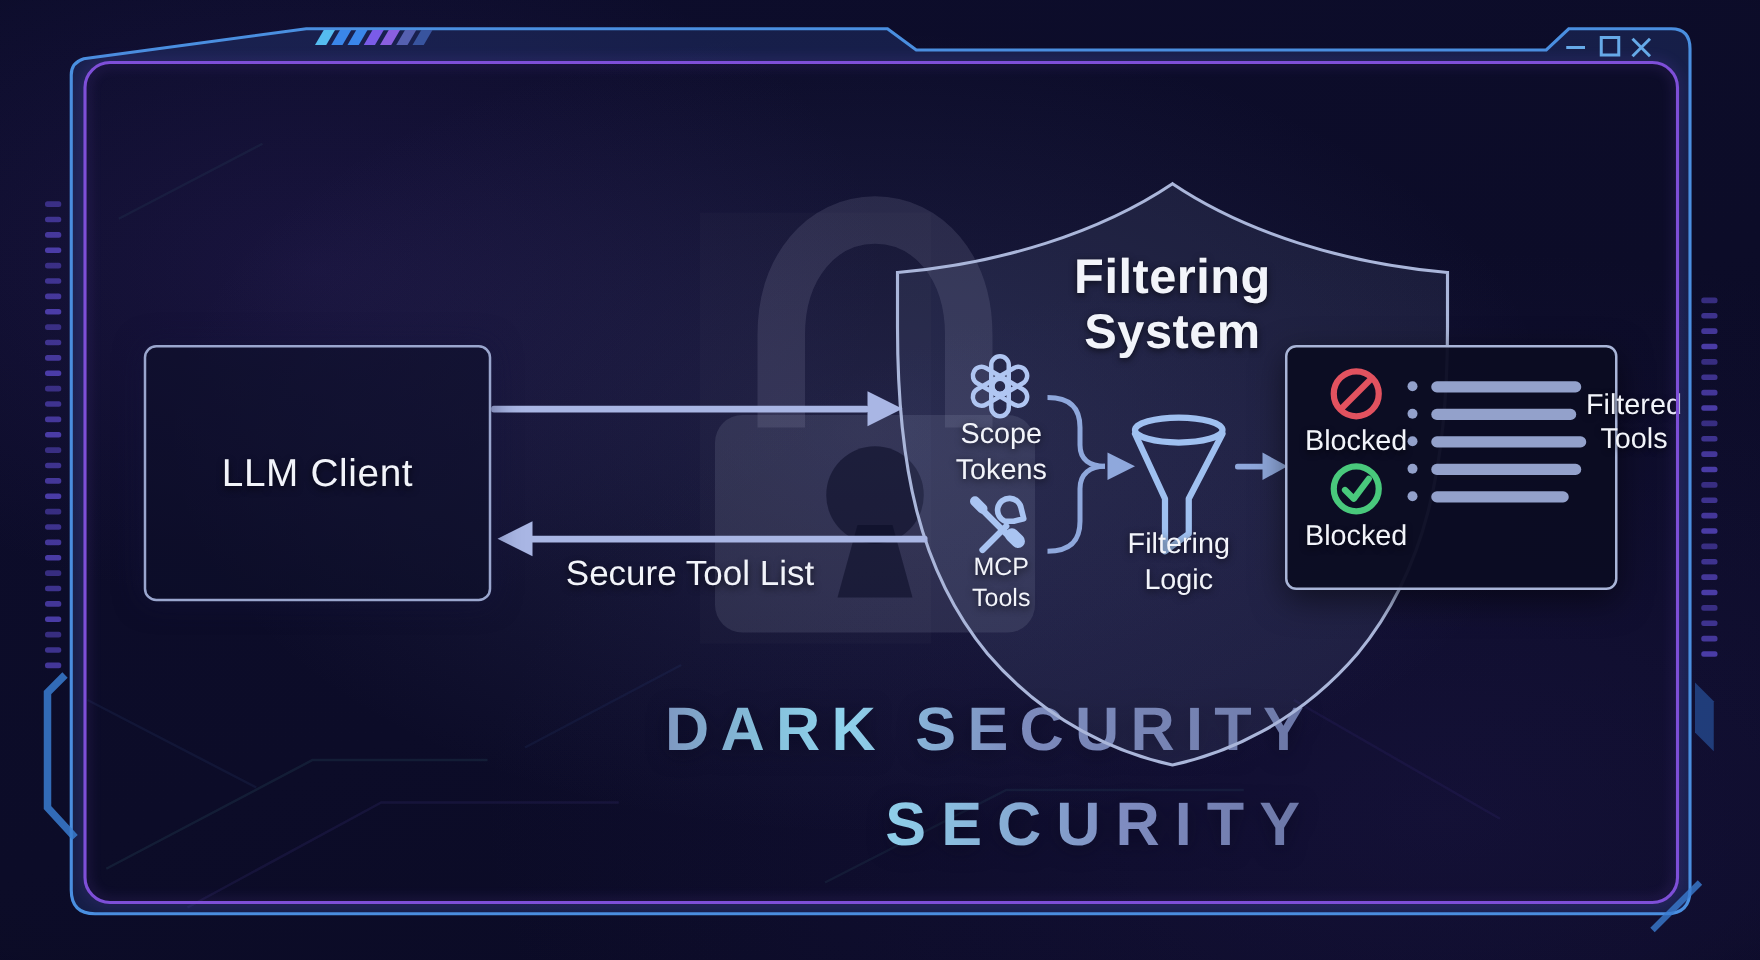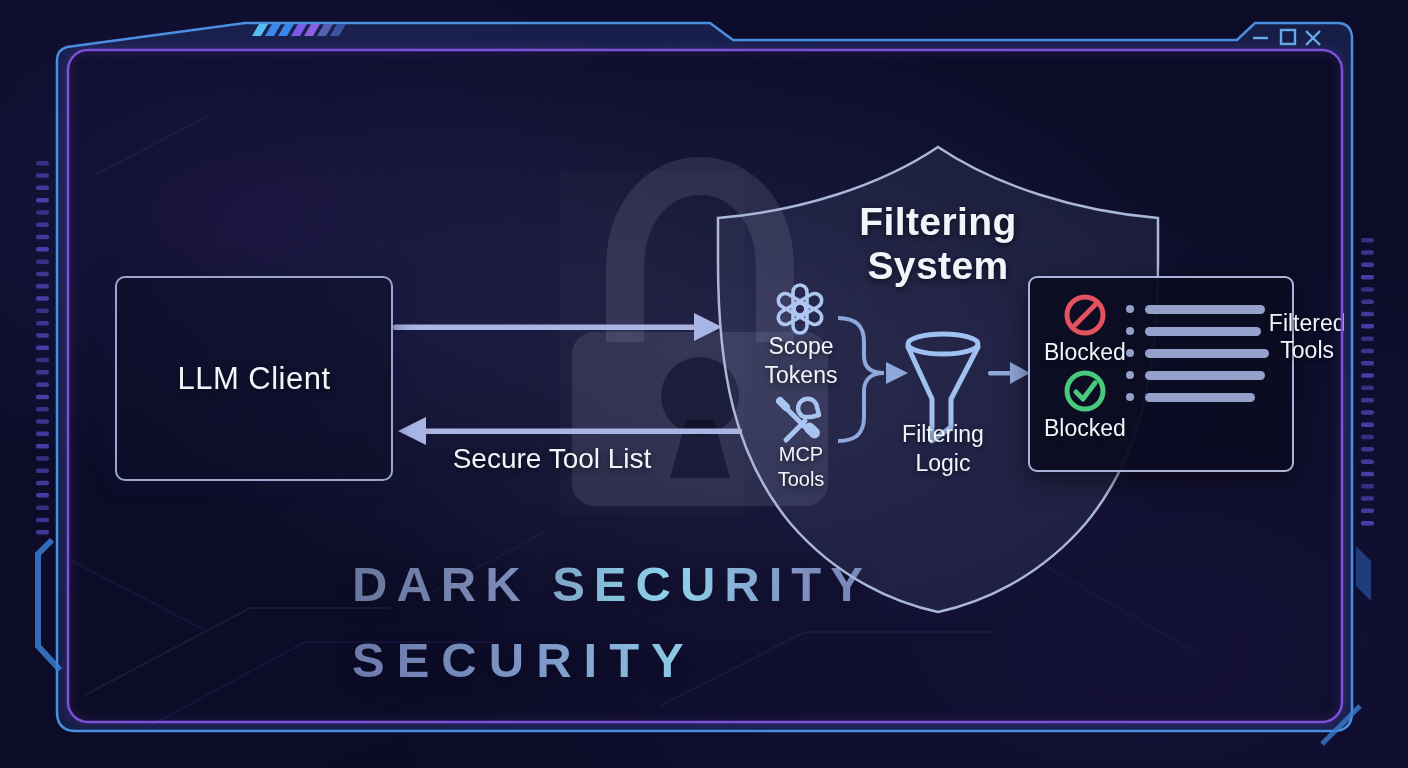--- a/index.html
+++ b/index.html
@@ -44,21 +44,21 @@
   .status-col{width:92px;display:flex;flex-direction:column;align-items:center;}
   .status-item{display:flex;flex-direction:column;align-items:center;margin-top:2px;}
   .status-item .txt{font-size:23px;color:#f2f4fa;margin-top:1px;text-shadow:0 2px 5px rgba(0,0,0,0.6);}
   .list-col{flex:1;display:flex;padding-top:8px;}
   .tool-row{display:flex;align-items:center;gap:11px;height:22px;}
   .tool-dot{width:8px;height:8px;border-radius:50%;background:#93a1cb;flex:0 0 auto;}
   .tool-bar{height:9px;border-radius:5px;background:#93a1cb;}
   .filtered-label{font-size:23px;color:#f2f4fa;text-align:center;margin-top:12px;text-shadow:0 2px 5px rgba(0,0,0,0.6);}
   
   .title-line{
-    position:absolute;left:352px;width:700px;text-align:left;
+    position:absolute;left:352px;width:700px;text-align:right;
     font-weight:700;letter-spacing:9px;
     -webkit-background-clip:text;background-clip:text;color:transparent;
     -webkit-text-fill-color:transparent;
     text-shadow:none;
     filter:drop-shadow(0 3px 8px rgba(5,5,25,0.6));
   }
   .title-l1{top:556px;font-size:49px;
     background-image:linear-gradient(90deg,#69769f 0%,#7c8ab8 22%,#84bdd9 36%,#8fd2ec 46%,#7d8bbd 66%,#6b76a6 100%);}
   .title-l2{top:632px;font-size:49px;letter-spacing:12px;
     background-image:linear-gradient(90deg,#6d79ab 0%,#7f9ac8 28%,#8fd2ec 50%,#7f8cc0 78%,#6b76a6 100%);}

